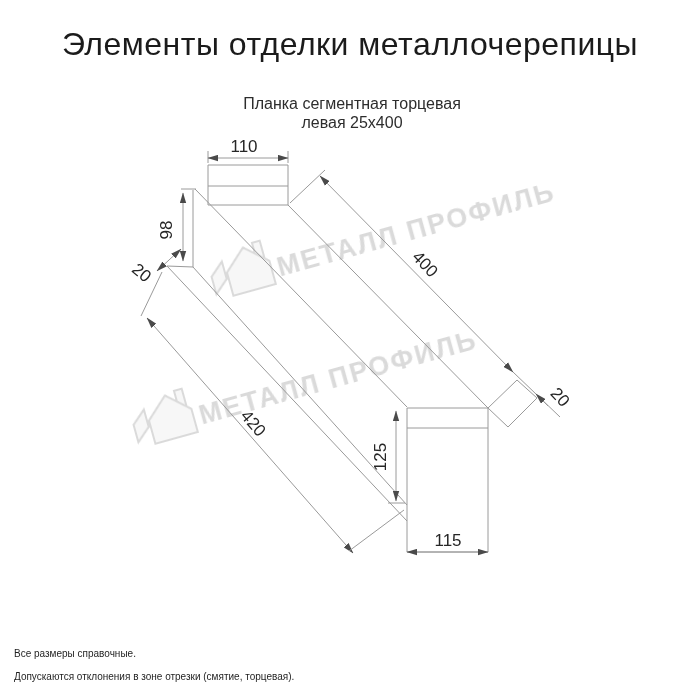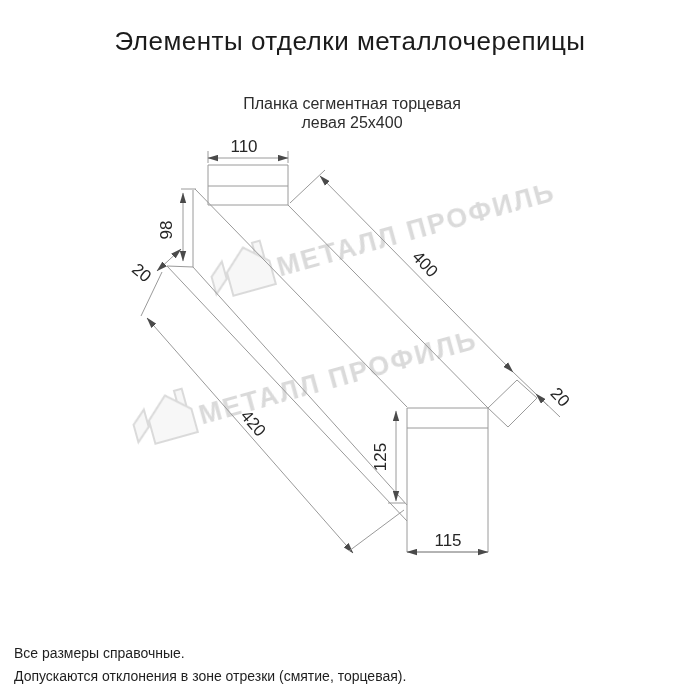--- a/index.html
+++ b/index.html
@@ -5,29 +5,29 @@
   :root{
     --line:#9a9a9a; --arrow:#4a4a4a; --text:#262626; --watermark:#dadada;
   }
   html,body{margin:0;padding:0;background:#ffffff;}
   .page{
     position:relative;width:700px;height:700px;background:#ffffff;overflow:hidden;
     font-family:"Liberation Sans", sans-serif;
   }
   .title{
     position:absolute;top:26px;left:0;width:700px;text-align:center;
-    font-size:26px;font-weight:400;color:#1b1b1b;letter-spacing:0.5px;
+    font-size:32px;font-weight:400;color:#1b1b1b;letter-spacing:0.5px;
   }
   .subtitle{
     position:absolute;top:94px;left:0;width:704px;text-align:center;
     font-size:16px;line-height:19px;color:#2d2d2d;
   }
   .drawing{position:absolute;left:0;top:0;width:700px;height:700px;}
   .notes{
-    position:absolute;left:14px;top:642px;font-size:14px;line-height:23px;color:#1f1f1f;
+    position:absolute;left:14px;top:642px;font-size:10px;line-height:23px;color:#1f1f1f;
   }
   svg .edge{stroke:var(--line);stroke-width:1;fill:none;}
   svg .dimline{stroke:var(--line);stroke-width:1;fill:none;}
   svg .dimtext{fill:var(--text);font-size:17px;font-family:"Liberation Sans",sans-serif;}
   svg .wm{filter:blur(0.6px);}
   svg .wmtext{
     fill:var(--watermark);font-size:27px;font-weight:bold;letter-spacing:2px;
     font-family:"Liberation Sans",sans-serif;
   }
   svg .wmlogo{fill:#f7f7f7;stroke:var(--watermark);stroke-width:2;}

